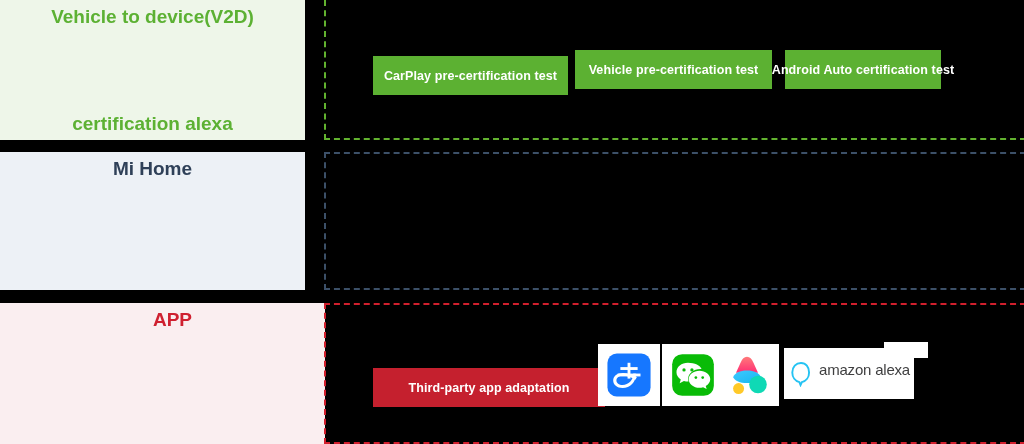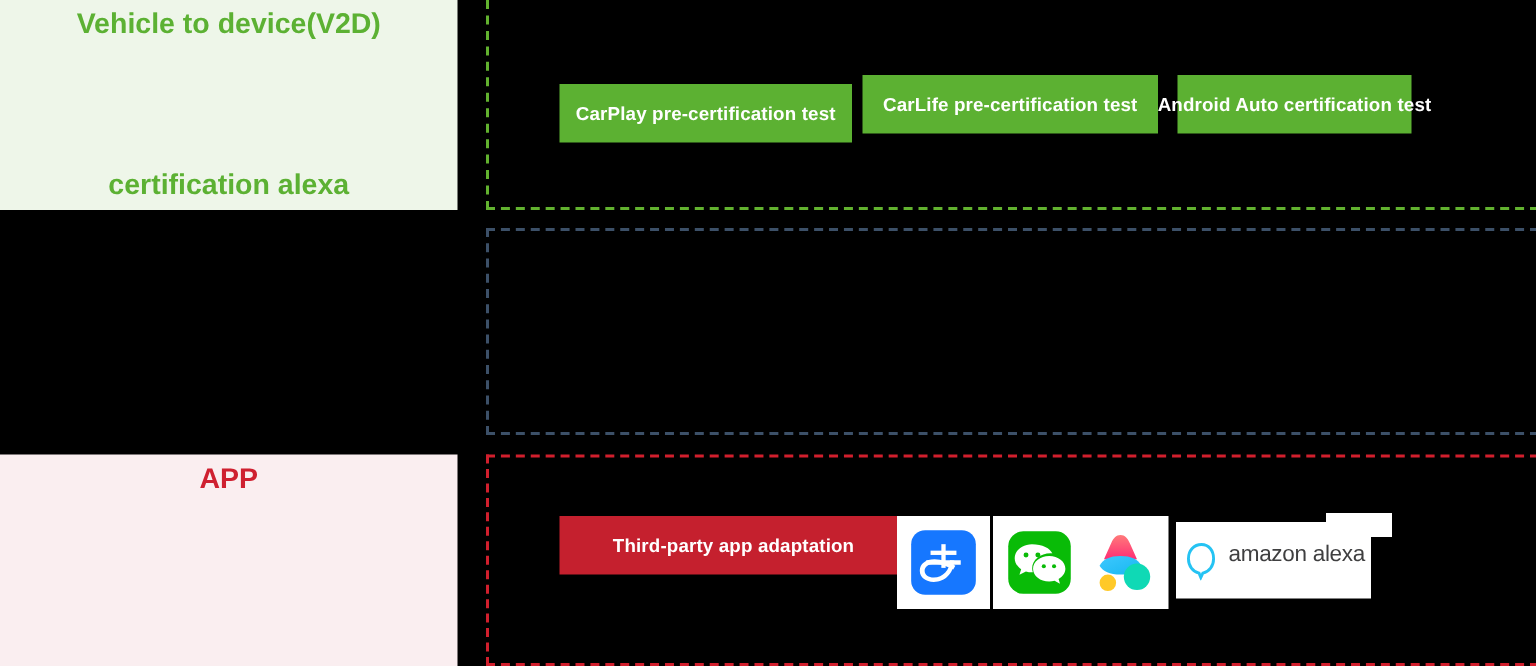--- a/index.html
+++ b/index.html
@@ -10,21 +10,21 @@
   
   .label-panel{
     position:absolute;left:0;width:305px;
     display:flex;flex-direction:column;align-items:center;justify-content:space-between;
     text-align:center;line-height:1.75;
   }
   .label-panel .ltext{display:block;white-space:nowrap;}
 
   .row1-label{top:0;height:140px;background:#eef6e9;color:#5cb133;font-size:19px;font-weight:700;}
   .row2-label{top:152px;height:138px;background:#edf1f6;color:#2f4058;font-size:19px;font-weight:600;}
-  .row3-label{top:303px;height:141px;background:#faeef0;color:#cf2030;font-size:19px;font-weight:600;}
+  .row3-label{top:303px;height:141px;background:#faeef0;color:#cf2030;font-size:19px;font-weight:600;padding-left:20px;}
 
   
   .dashbox{position:absolute;left:324px;right:-2px;background:transparent;box-sizing:border-box;}
   .row1-box{top:0;height:140px;border:2px dashed #62b22f;border-top:none;}
   .row2-box{top:152px;height:138px;border:2px dashed #3c5068;}
   .row3-box{top:303px;height:141px;border:2px dashed #d11f2d;}
 
   
   .btn{
     position:absolute;display:flex;align-items:center;justify-content:center;
@@ -32,21 +32,21 @@
     height:39px;box-sizing:border-box;white-space:nowrap;padding:0 10px;
   }
   .btn-green{background:#5cb132;}
   .btn-slate{background:#35495e;}
   .btn-red{background:#c5202e;}
 
   .b-carplay{left:373px;top:56px;width:195px;}
   .b-carlife{left:575px;top:50px;width:197px;}
   .b-aauto  {left:785px;top:50px;width:156px;}
   .b-mihome {left:373px;top:202px;width:193px;}
-  .b-third  {left:373px;top:344px;width:232px;}
+  .b-third  {left:373px;top:368px;width:232px;}
 
   
   .logo-card{
     position:absolute;background:#ffffff;display:flex;align-items:center;justify-content:center;
     box-sizing:border-box;
   }
   .c-alipay{left:598px;top:344px;width:62px;height:62px;}
   .c-wechat{left:662px;top:344px;width:62px;height:62px;}
   .c-amap  {left:715px;top:344px;width:64px;height:62px;}
   .c-alexa {left:784px;top:348px;width:130px;height:51px;}
@@ -62,23 +62,26 @@
 <div class="canvas">
 
   <div class="label-panel row1-label">
     <span class="ltext">Vehicle to device(V2D)</span>
     <span class="ltext">certification alexa</span>
   </div>
 
   <div class="dashbox row1-box"></div>
 
   <div class="btn btn-green b-carplay">CarPlay pre-certification test</div>
-  <div class="btn btn-green b-carlife">CarLife pre-certification test</div>
+  <div class="btn btn-green b-carlife">Vehicle pre-certification test</div>
   <div class="btn btn-green b-aauto">Android Auto certification test</div>
 
+  <div class="label-panel row2-label">
+    <span class="ltext">Mi Home</span>
+  </div>
 
   <div class="dashbox row2-box"></div>
 
 
   <div class="label-panel row3-label">
     <span class="ltext">APP</span>
   </div>
 
   <div class="dashbox row3-box"></div>
 

